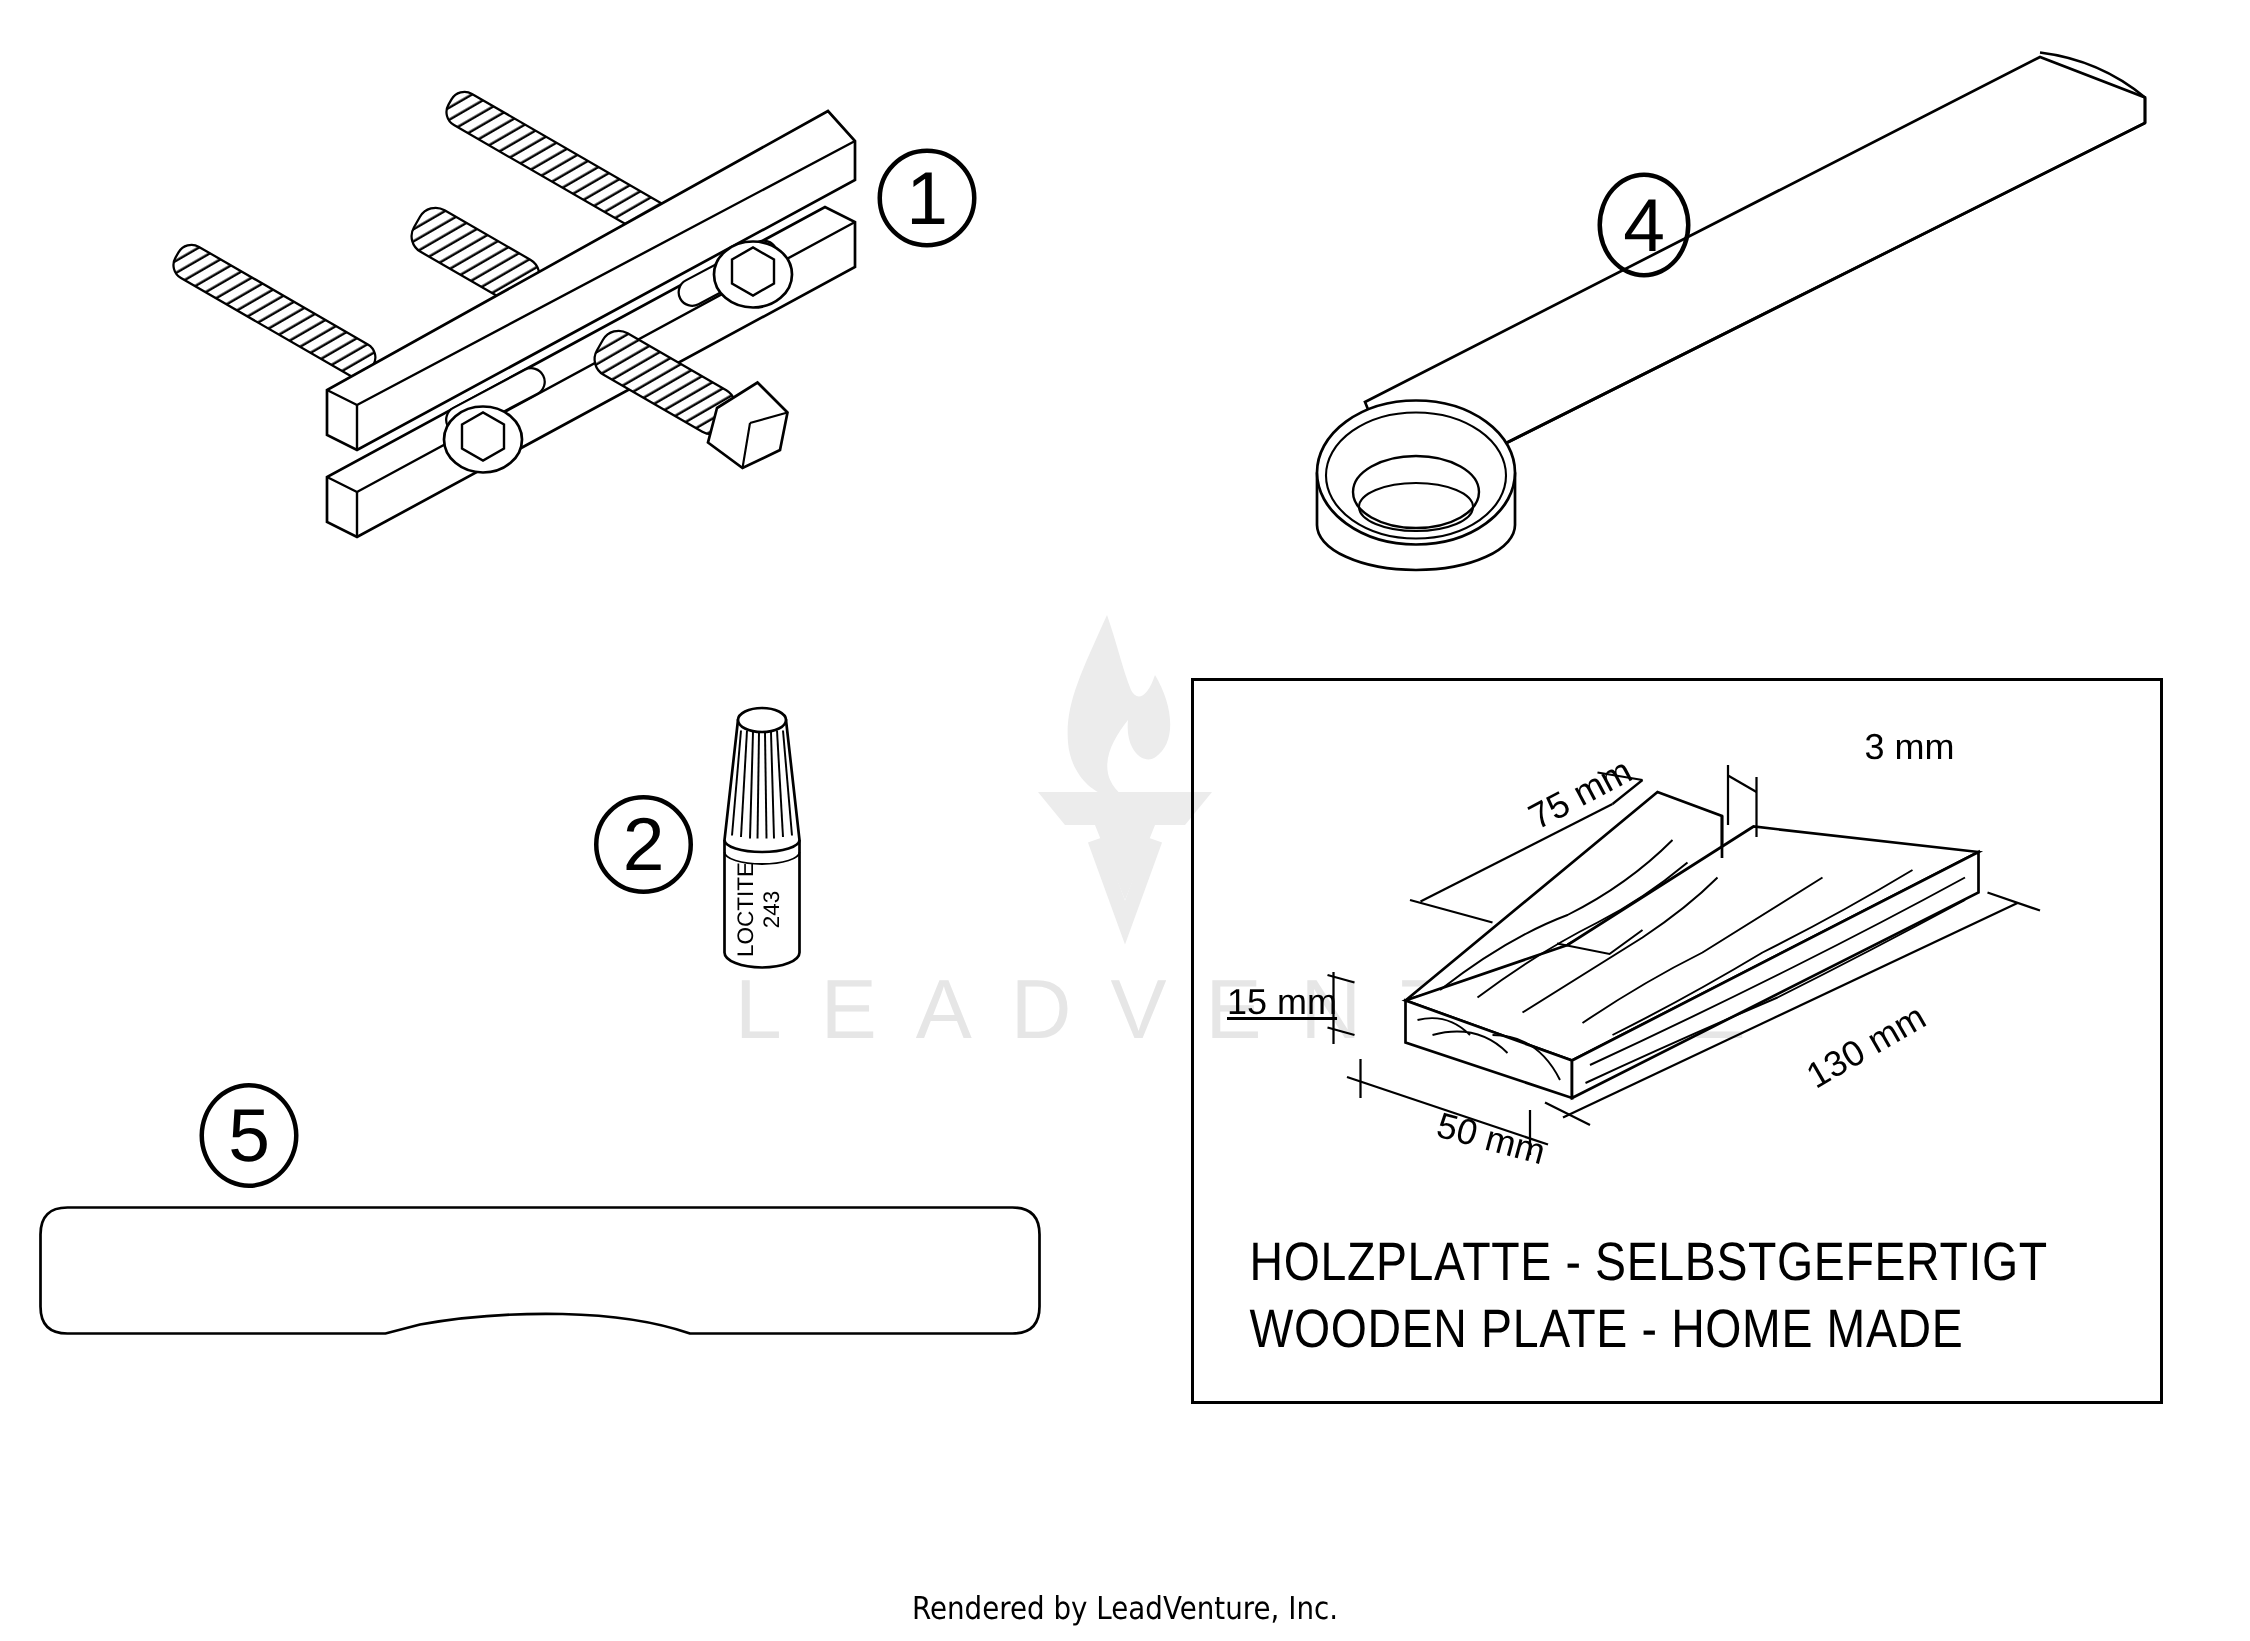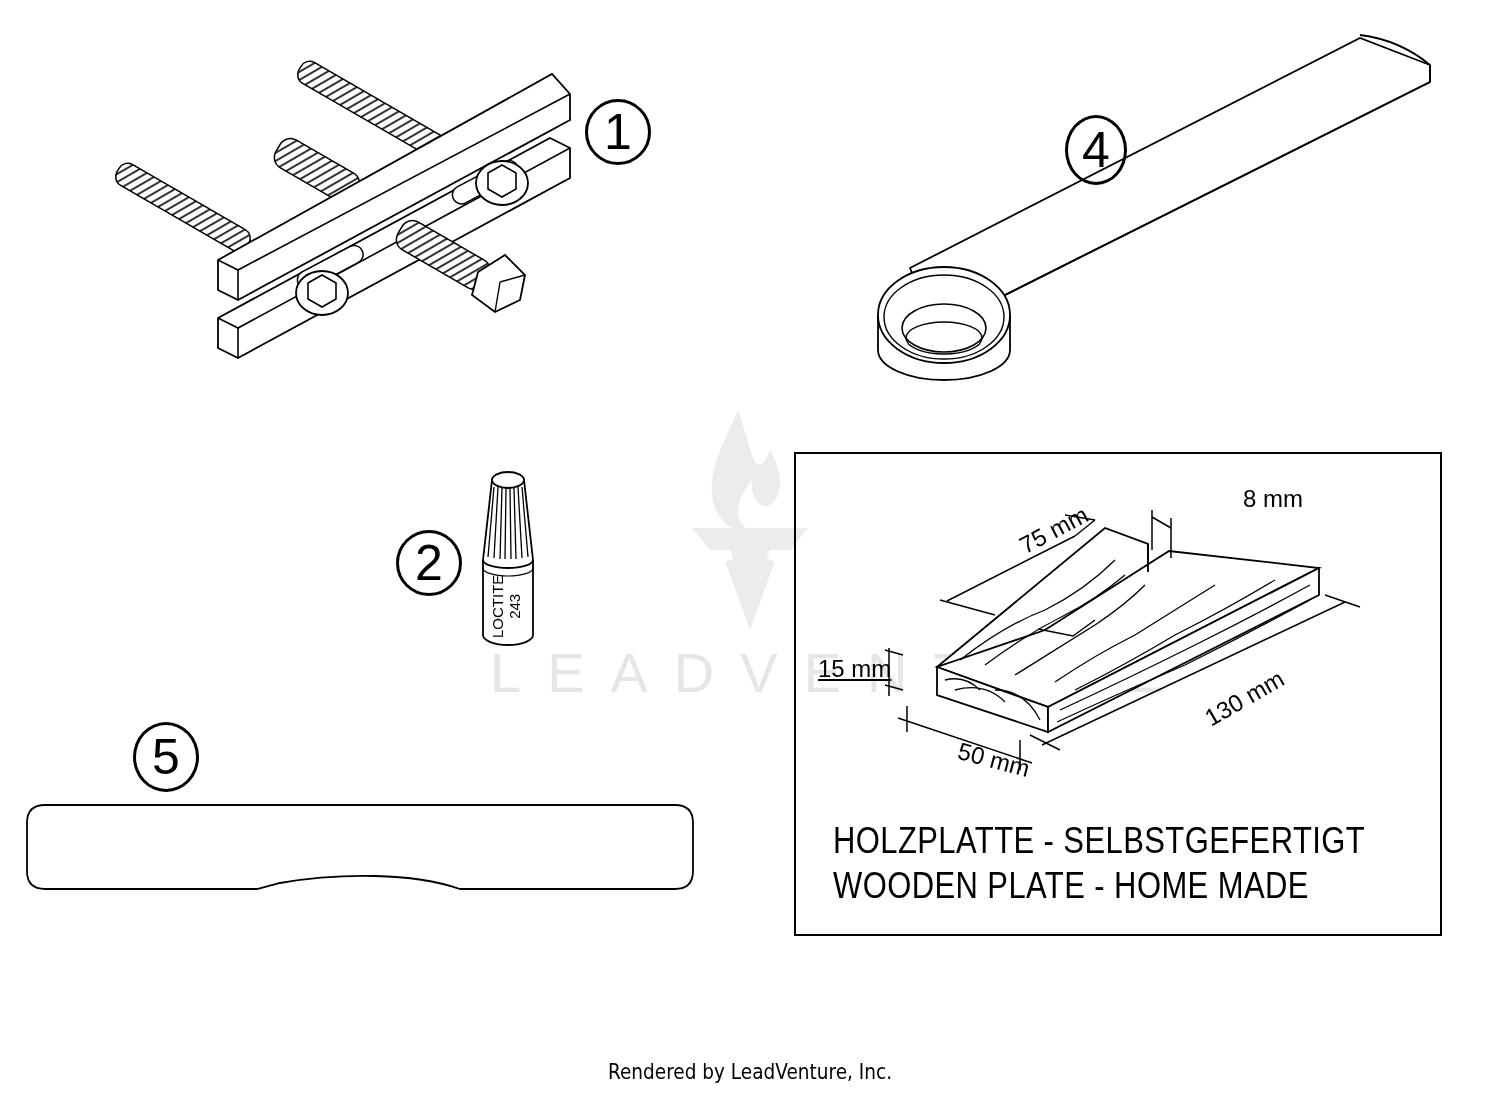--- a/index.html
+++ b/index.html
@@ -163,21 +163,21 @@
     <line x1="90" y1="235" x2="108" y2="240"></line>
     <line x1="103" y1="268" x2="237" y2="313"></line>
     <line x1="112" y1="256" x2="112" y2="282"></line>
     <line x1="225" y1="290" x2="225" y2="320"></line>
     <line x1="247" y1="295" x2="550" y2="152"></line>
     <line x1="235" y1="285" x2="265" y2="300"></line>
     <line x1="530" y1="145" x2="565" y2="157"></line>
   </g>
 </svg>
 <div class="dim" style="left:1015px; top:535px; transform:rotate(-28deg); transform-origin:left top;">75 mm</div>
-<div class="dim" style="left:1243px; top:485px;">8 mm</div>
+<div class="dim" style="left:1243px; top:485px;">3 mm</div>
 <div class="dim" style="left:818px; top:655px;text-decoration:underline;">15 mm</div>
 <div class="dim" style="left:962px; top:737px; transform:rotate(15deg); transform-origin:left top;">50 mm</div>
 <div class="dim" style="left:1200px; top:708px; transform:rotate(-30deg); transform-origin:left top;">130 mm</div>
 
 <div class="caption-line" style="top:820px;">HOLZPLATTE - SELBSTGEFERTIGT</div>
 <div class="caption-line" style="top:865px;">WOODEN PLATE - HOME MADE</div>
 
 <div class="footer">Rendered by LeadVenture, Inc.</div>
 
 </body></html>

